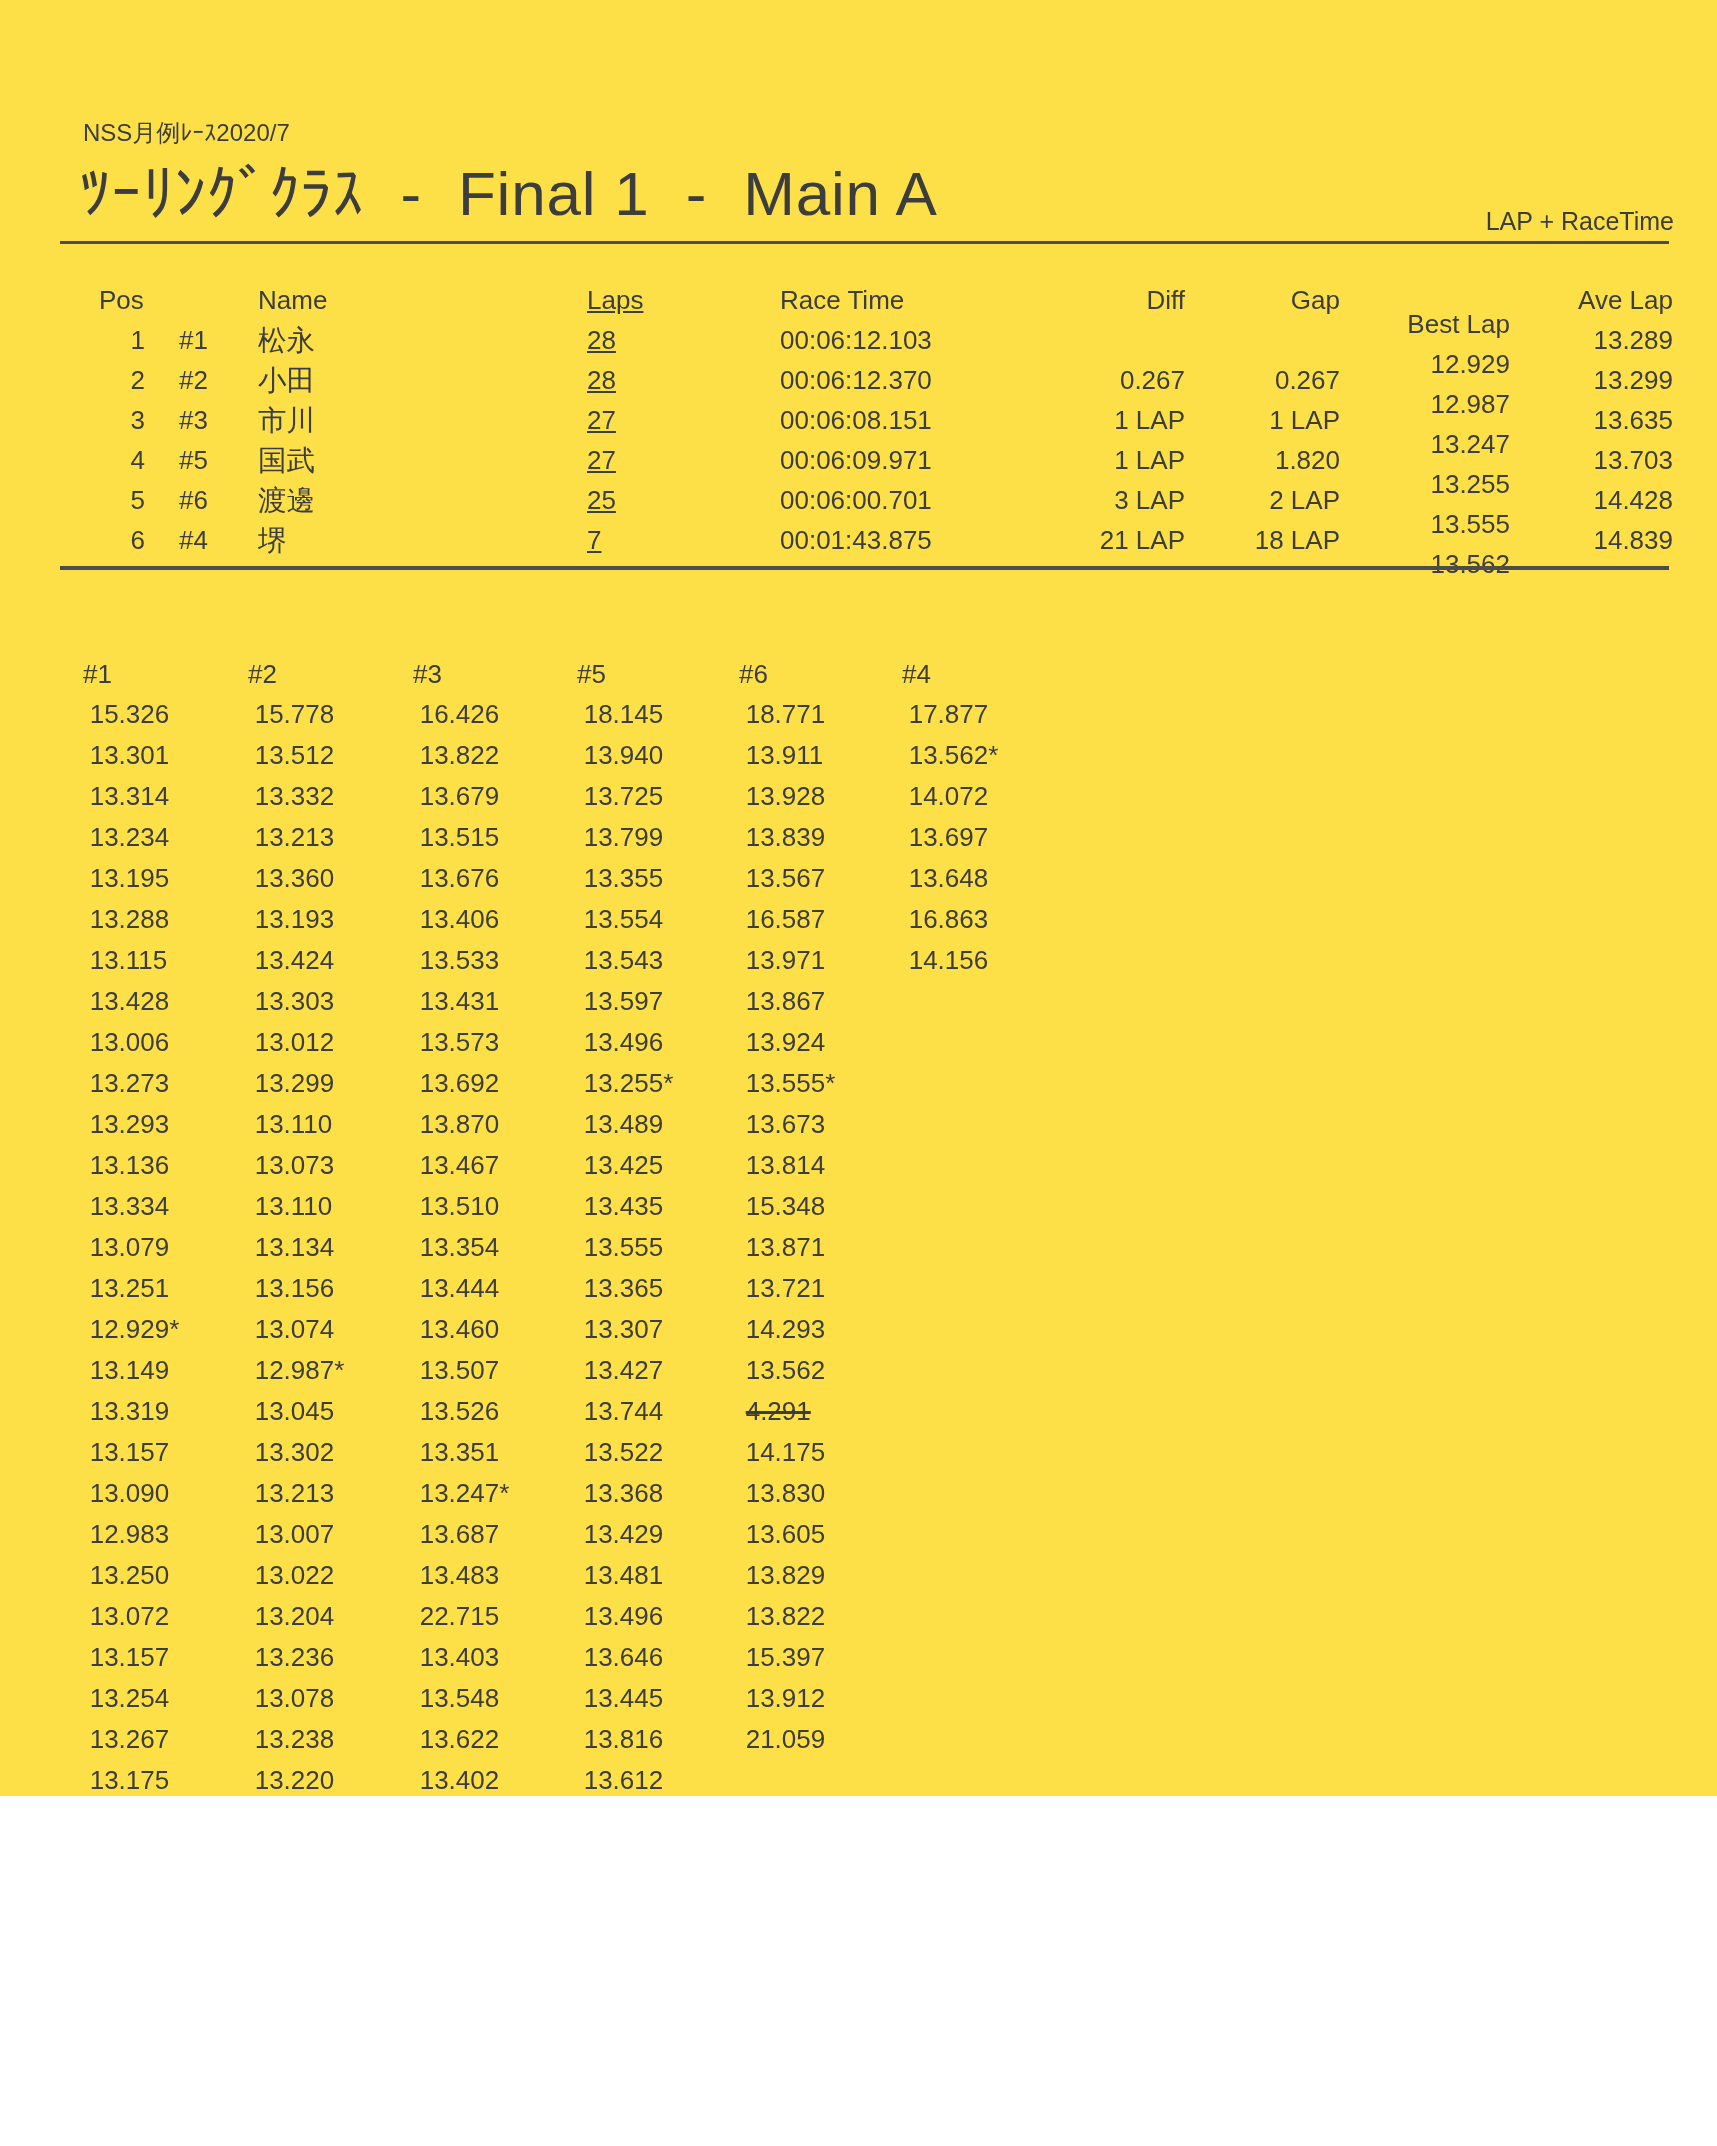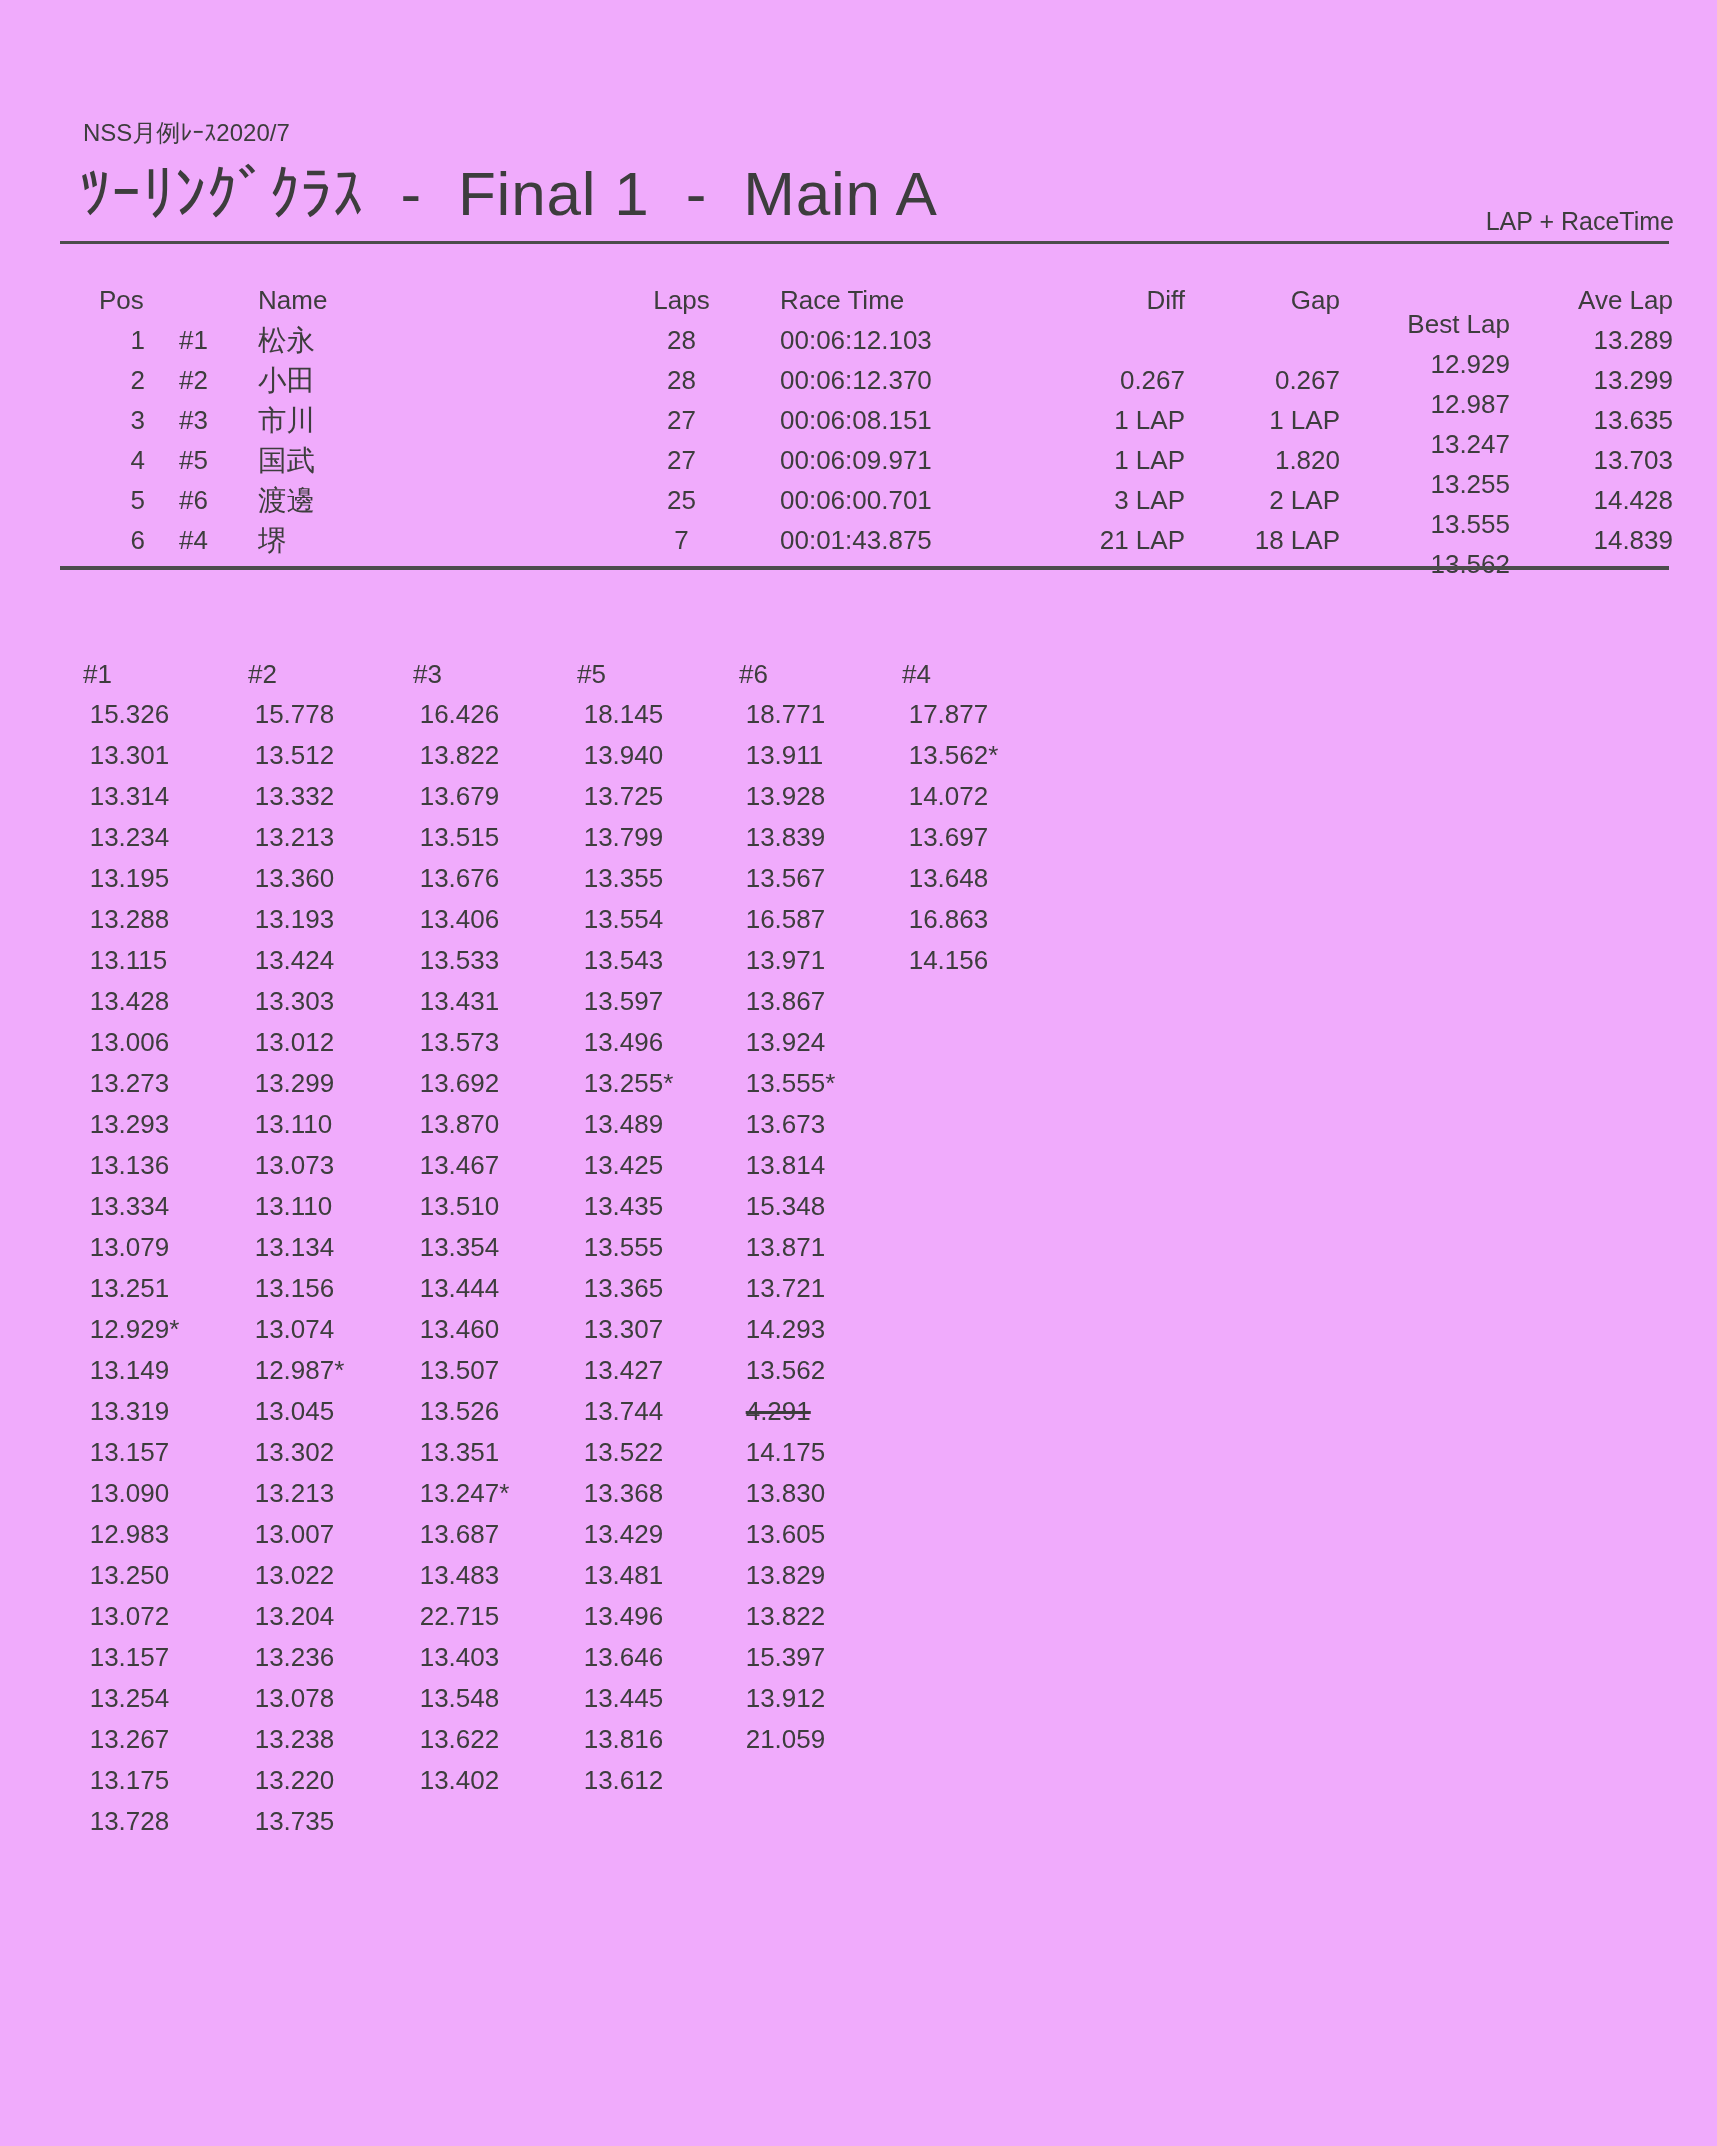--- a/index.html
+++ b/index.html
@@ -1,20 +1,20 @@
 <!DOCTYPE html>
 <html style="font-size:13.4px"><head>
 <meta charset="utf-8">
 <style>
   html, body { margin: 0; padding: 0; background: #ffffff; }
   .page {
     position: relative;
     width: 1718px;
-    height: 2146px;
-    background: #f0abfc;
+    height: 1796px;
+    background: #fde047;
     font-family: "Liberation Sans", "DejaVu Sans", sans-serif;
     color: #3d3d3d;
     overflow: hidden;
   }
   #event-title {
     position: absolute; left: 83px; top: 119px;
     font-size: 24px; line-height: 28.5px; white-space: pre;
   }
   #class-title {
     position: absolute; left: 79px; top: 159px;
@@ -29,21 +29,21 @@
   #rule-bottom { top: 566px; height: 4.2px; }
 
   
   #results-header { position: absolute; left: 0; top: 280px; width: 1718px; height: 40px; font-size: 25px; }
   #results-rows   { position: absolute; left: 0; top: 320px; width: 1718px; }
   .rrow { position: relative; height: 40px; }
   .cell { position: absolute; top: 0; line-height: 40px; font-size: 26px; white-space: pre; }
   .c-pos  { left: 50px;   width: 95px; text-align: right; }
   .c-car  { left: 179px;  width: 80px;  text-align: left; }
   .c-name { left: 258px;  width: 277px; text-align: left; font-size: 28.5px; }
-  .c-laps { left: 587px;  width: 189px; text-align: center; }
+  .c-laps { left: 587px;  width: 189px; text-align: left; text-decoration: underline; }
   .c-rt   { left: 780px;  width: 238px; text-align: left; }
   .c-diff { left: 1024px; width: 161px; text-align: right; }
   .c-gap  { left: 1200px; width: 140px; text-align: right; }
   .c-best { left: 1359px; width: 151px; text-align: right; margin-top: 24px; }
   .c-ave  { left: 1522px; width: 151px; text-align: right; }
   .h-pos  { left: 99px;  width: 95px; text-align: left; }
   .h-name { left: 258px;  width: 277px; text-align: left; }
 
   
   #lap-section { position: absolute; left: 0; top: 654px; width: 1718px; height: 1192px; }

